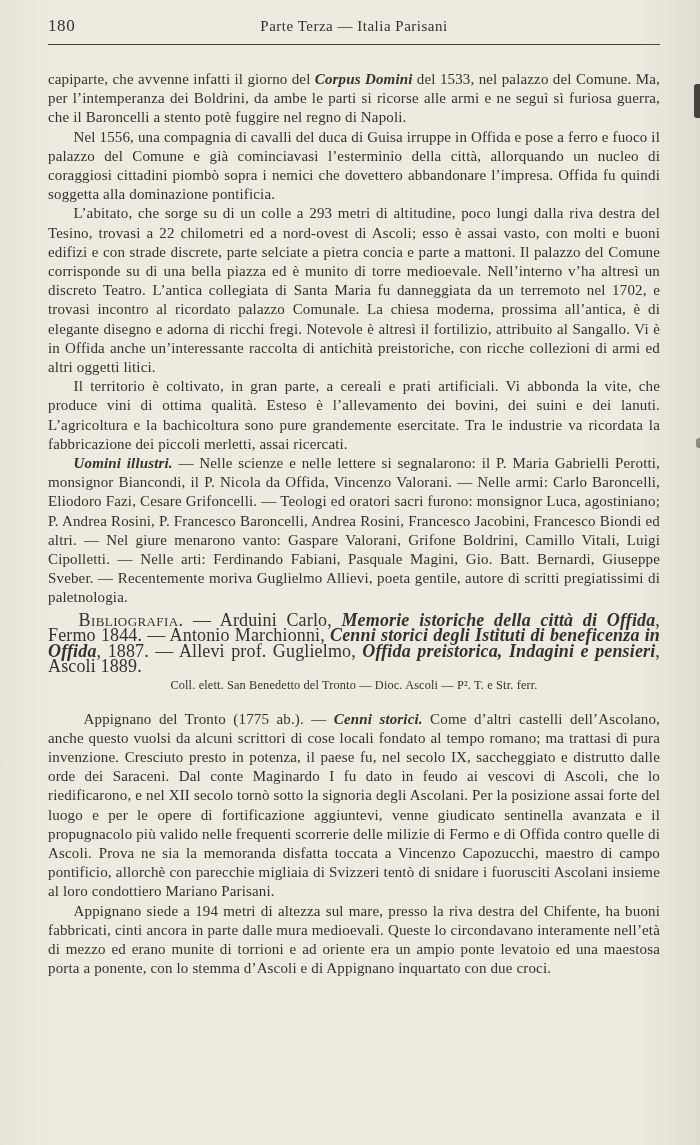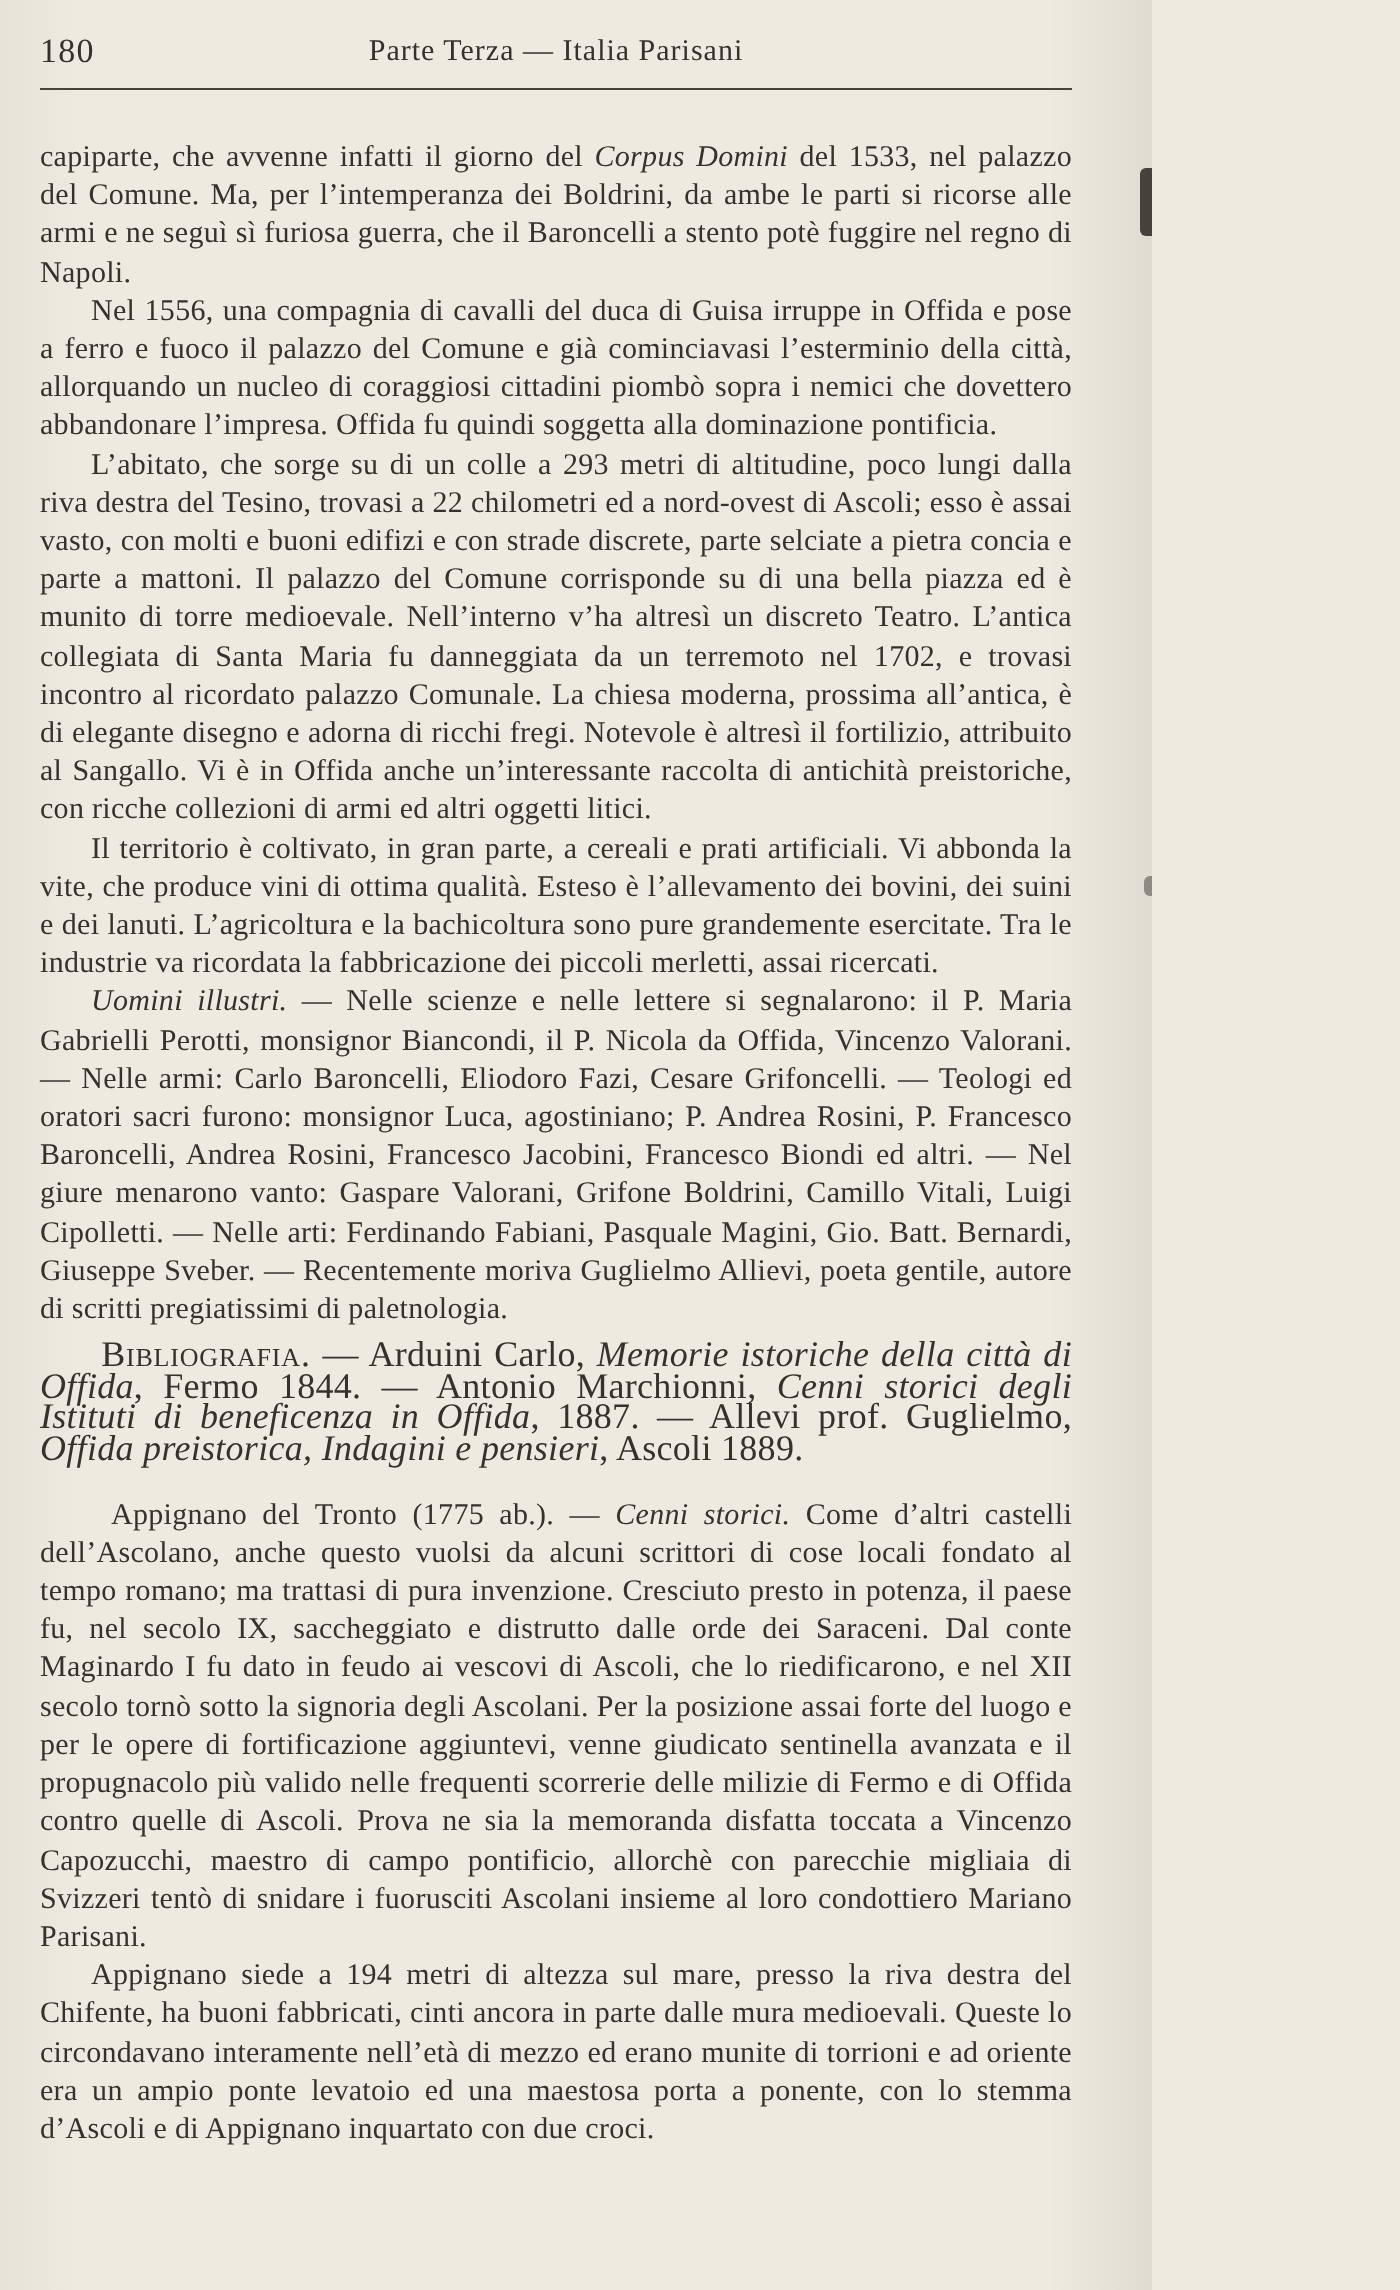--- a/index.html
+++ b/index.html
@@ -4,36 +4,36 @@
 <style>
   :root { --paper:#edeae0; --ink:#35322c; }
   html,body{margin:0;padding:0;}
   body{
     width:700px;height:1145px;overflow:hidden;
     background:var(--paper);color:var(--ink);
     font-family:"Liberation Serif","DejaVu Serif",serif;
     -webkit-font-smoothing:antialiased;
   }
   .page{
-    position:relative;width:576px;height:1145px;box-sizing:border-box;
-    padding:16px 40px 0 20px;overflow:hidden;
+    position:relative;width:700px;height:1145px;box-sizing:border-box;
+    padding:16px 40px 0 48px;overflow:hidden;
     background:linear-gradient(90deg, rgba(60,50,30,0.04), rgba(0,0,0,0) 7%, rgba(0,0,0,0) 91%, rgba(30,25,15,0.07)),
                var(--paper);
   }
   .page-header{position:relative;height:22px;}
   .page-number{position:absolute;left:0;top:0;font-size:17px;letter-spacing:0.6px;}
   .running-title{position:absolute;left:0;right:0;top:2px;text-align:center;font-size:15px;letter-spacing:0.5px;}
   .header-rule{border:none;border-top:1.6px solid #46433b;margin:6px 0 0 0;}
   .page-body{margin-top:25px;font-size:15px;line-height:19.2px;text-align:justify;letter-spacing:0.15px;}
   .para{margin:0;text-indent:1.7em;}
   .para.noindent{text-indent:0;}
   .para.biblio{font-size:18px;line-height:15.6px;margin-top:5px;}
   .para.centerline{font-size:12.3px;line-height:15.6px;text-align:center;text-indent:0;margin-top:3px;}
   .para.section-gap{margin-top:16px;}
-  .it{font-style:italic;}
+  .it{font-style:italic;font-weight:bold;}
   .bd{font-weight:normal;margin-left:10px;}
   .sc{font-variant:small-caps;letter-spacing:0.4px;}
   .scan-mark{position:absolute;right:0;top:84px;width:6px;height:34px;background:#2a2722;border-radius:3px 0 0 3px;opacity:.85;}
   .scan-mark.small{top:438px;height:10px;width:4px;opacity:.45;}
 </style>
 </head>
 <body>
 
 <div class="page">
   <header class="page-header">
@@ -41,18 +41,19 @@
     <span class="running-title">Parte Terza — Italia Parisani</span>
   </header>
   <hr class="header-rule">
   <main class="page-body">
       <p class="para noindent"><span>capiparte, che avvenne infatti il giorno del </span><span class="it">Corpus Domini</span><span> del 1533, nel palazzo del Comune. Ma, per l’intemperanza dei Boldrini, da ambe le parti si ricorse alle armi e ne seguì sì furiosa guerra, che il Baroncelli a stento potè fuggire nel regno di Napoli.</span></p>
       <p class="para"><span>Nel 1556, una compagnia di cavalli del duca di Guisa irruppe in Offida e pose a ferro e fuoco il palazzo del Comune e già cominciavasi l’esterminio della città, allorquando un nucleo di coraggiosi cittadini piombò sopra i nemici che dovettero abbandonare l’impresa. Offida fu quindi soggetta alla dominazione pontificia.</span></p>
       <p class="para"><span>L’abitato, che sorge su di un colle a 293 metri di altitudine, poco lungi dalla riva destra del Tesino, trovasi a 22 chilometri ed a nord-ovest di Ascoli; esso è assai vasto, con molti e buoni edifizi e con strade discrete, parte selciate a pietra concia e parte a mattoni. Il palazzo del Comune corrisponde su di una bella piazza ed è munito di torre medioevale. Nell’interno v’ha altresì un discreto Teatro. L’antica collegiata di Santa Maria fu danneggiata da un terremoto nel 1702, e trovasi incontro al ricordato palazzo Comunale. La chiesa moderna, prossima all’antica, è di elegante disegno e adorna di ricchi fregi. Notevole è altresì il fortilizio, attribuito al Sangallo. Vi è in Offida anche un’interessante raccolta di antichità preistoriche, con ricche collezioni di armi ed altri oggetti litici.</span></p>
       <p class="para"><span>Il territorio è coltivato, in gran parte, a cereali e prati artificiali. Vi abbonda la vite, che produce vini di ottima qualità. Esteso è l’allevamento dei bovini, dei suini e dei lanuti. L’agricoltura e la bachicoltura sono pure grandemente esercitate. Tra le industrie va ricordata la fabbricazione dei piccoli merletti, assai ricercati.</span></p>
       <p class="para"><span class="it">Uomini illustri.</span><span> — Nelle scienze e nelle lettere si segnalarono: il P. Maria Gabrielli Perotti, monsignor Biancondi, il P. Nicola da Offida, Vincenzo Valorani. — Nelle armi: Carlo Baroncelli, Eliodoro Fazi, Cesare Grifoncelli. — Teologi ed oratori sacri furono: monsignor Luca, agostiniano; P. Andrea Rosini, P. Francesco Baroncelli, Andrea Rosini, Francesco Jacobini, Francesco Biondi ed altri. — Nel giure menarono vanto: Gaspare Valorani, Grifone Boldrini, Camillo Vitali, Luigi Cipolletti. — Nelle arti: Ferdinando Fabiani, Pasquale Magini, Gio. Batt. Bernardi, Giuseppe Sveber. — Recentemente moriva Guglielmo Allievi, poeta gentile, autore di scritti pregiatissimi di paletnologia.</span></p>
       <p class="para biblio"><span class="sc">Bibliografia.</span><span> — Arduini Carlo, </span><span class="it">Memorie istoriche della città di Offida</span><span>, Fermo 1844. — Antonio Marchionni, </span><span class="it">Cenni storici degli Istituti di beneficenza in Offida</span><span>, 1887. — Allevi prof. Guglielmo, </span><span class="it">Offida preistorica, Indagini e pensieri</span><span>, Ascoli 1889.</span></p>
+      <p class="para centerline"><span>Coll. elett. San Benedetto del Tronto — Dioc. Ascoli — P². T. e Str. ferr.</span></p>
       <p class="para section-gap"><span class="bd">Appignano del Tronto</span><span> (1775 ab.). — </span><span class="it">Cenni storici.</span><span> Come d’altri castelli dell’Ascolano, anche questo vuolsi da alcuni scrittori di cose locali fondato al tempo romano; ma trattasi di pura invenzione. Cresciuto presto in potenza, il paese fu, nel secolo IX, saccheggiato e distrutto dalle orde dei Saraceni. Dal conte Maginardo I fu dato in feudo ai vescovi di Ascoli, che lo riedificarono, e nel XII secolo tornò sotto la signoria degli Ascolani. Per la posizione assai forte del luogo e per le opere di fortificazione aggiuntevi, venne giudicato sentinella avanzata e il propugnacolo più valido nelle frequenti scorrerie delle milizie di Fermo e di Offida contro quelle di Ascoli. Prova ne sia la memoranda disfatta toccata a Vincenzo Capozucchi, maestro di campo pontificio, allorchè con parecchie migliaia di Svizzeri tentò di snidare i fuorusciti Ascolani insieme al loro condottiero Mariano Parisani.</span></p>
       <p class="para"><span>Appignano siede a 194 metri di altezza sul mare, presso la riva destra del Chifente, ha buoni fabbricati, cinti ancora in parte dalle mura medioevali. Queste lo circondavano interamente nell’età di mezzo ed erano munite di torrioni e ad oriente era un ampio ponte levatoio ed una maestosa porta a ponente, con lo stemma d’Ascoli e di Appignano inquartato con due croci.</span></p>
     </main>
   <div class="scan-mark"></div>
   <div class="scan-mark small"></div>
 </div>
 
 </body></html>

